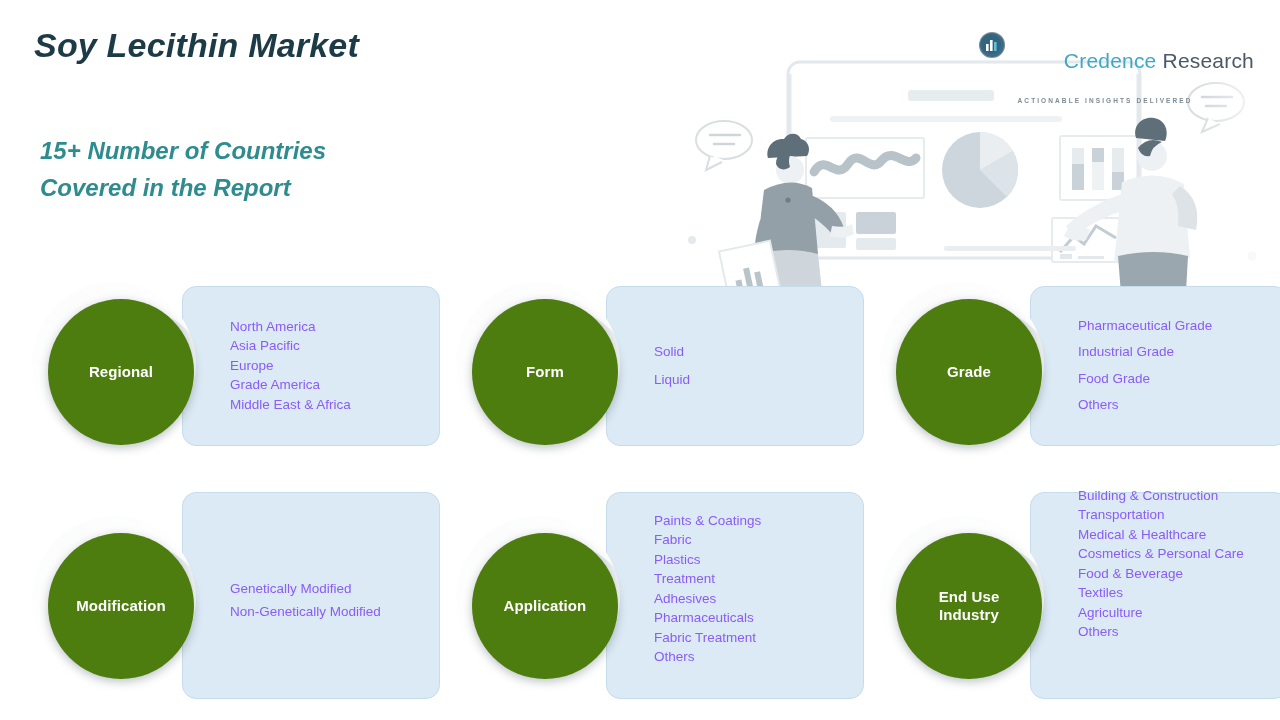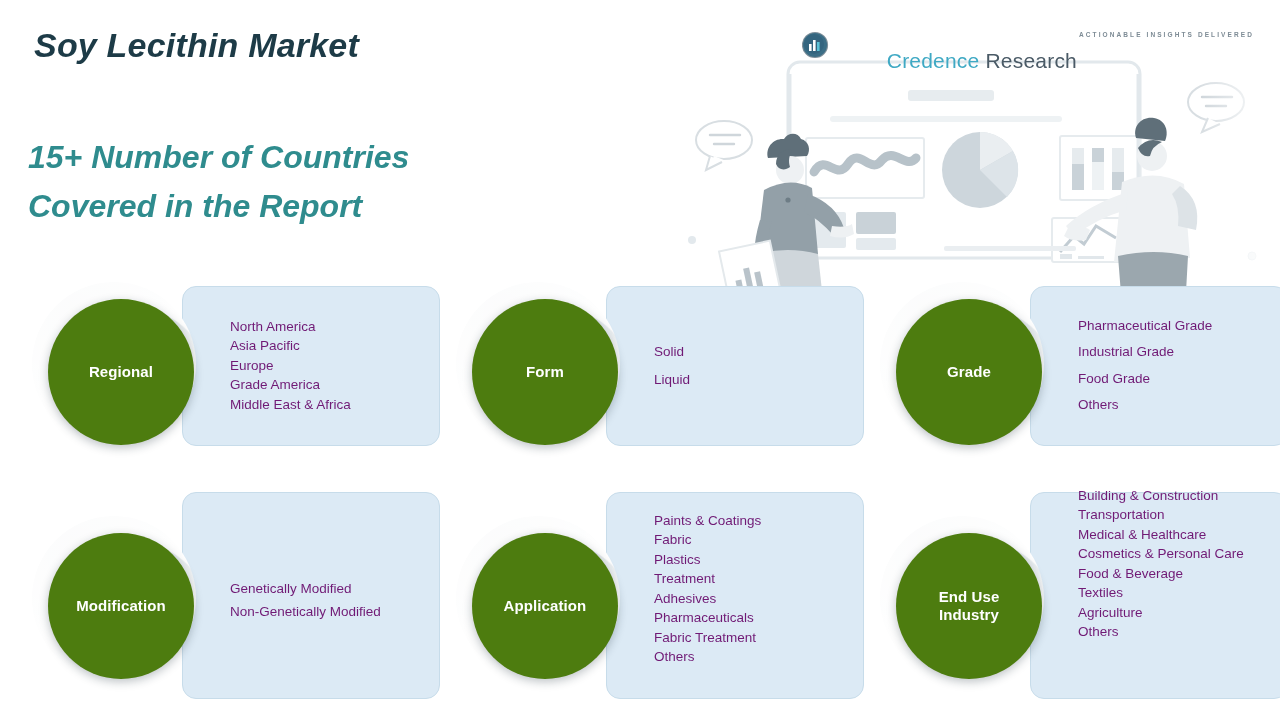--- a/index.html
+++ b/index.html
@@ -13,29 +13,29 @@
   }
   #stage { position:absolute; inset:0; width:1280px; height:700px; overflow:hidden; }
 
   
   .page-title {
     position:absolute; left:34px; top:26px;
     font-size:34px; font-weight:700; font-style:italic;
     letter-spacing:.2px; color:#1d3b47;
   }
   .subtitle {
-    position:absolute; left:28px; top:133px;
-    font-size:32px; font-weight:700; font-style:italic;
+    position:absolute; left:40px; top:133px;
+    font-size:24px; font-weight:700; font-style:italic;
     color:#2f8c8e; line-height:1.53; white-space:pre-line;
   }
 
   
   .logo { position:absolute; right:26px; top:28px; display:flex; align-items:flex-start; gap:7px; }
   .logo-mark { width:30px; height:30px; position:relative; flex:none; margin-top:2px; }
-  .logo-text { display:flex; flex-direction:row; }
+  .logo-text { display:flex; flex-direction:column; }
   .logo-name { font-size:21px; line-height:22px; letter-spacing:.2px; white-space:pre; }
   .logo-name .c1 { color:#3fa9c4; }
   .logo-name .c2 { color:#4a5a66; }
   .logo-tag {
     font-size:6.5px; letter-spacing:2.1px; color:#7d8b95;
     margin-top:3px; margin-left:2px; text-transform:uppercase; font-weight:700;
   }
 
   
   .illo { position:absolute; left:660px; top:40px; width:620px; height:290px; }
@@ -78,21 +78,21 @@
   }
   .seg.r2 .seg-circle { top:41px; }
   .seg-label {
     color:#ffffff; font-size:15px; font-weight:700;
     text-align:center; line-height:1.22; white-space:pre-line;
     letter-spacing:.1px;
   }
 
   .seg-list {
     position:absolute; left:198px; width:212px;
-    color:#701a75; font-size:13.5px; line-height:1.44;
+    color:#8b5cf6; font-size:13.5px; line-height:1.44;
     top:50%; transform:translateY(-50%);
   }
   .seg-list.tight { line-height:1.44; }
   .seg-list .li { white-space:normal; }
 
   
   .seg-list.overflow { top:0; transform:none; margin-top:-6px; }
   .seg-list.app-list { top:0; transform:none; margin-top:19px; }
   .seg-list.mod-list { line-height:1.72; }
   .seg-list.form-list { line-height:2.1; }

